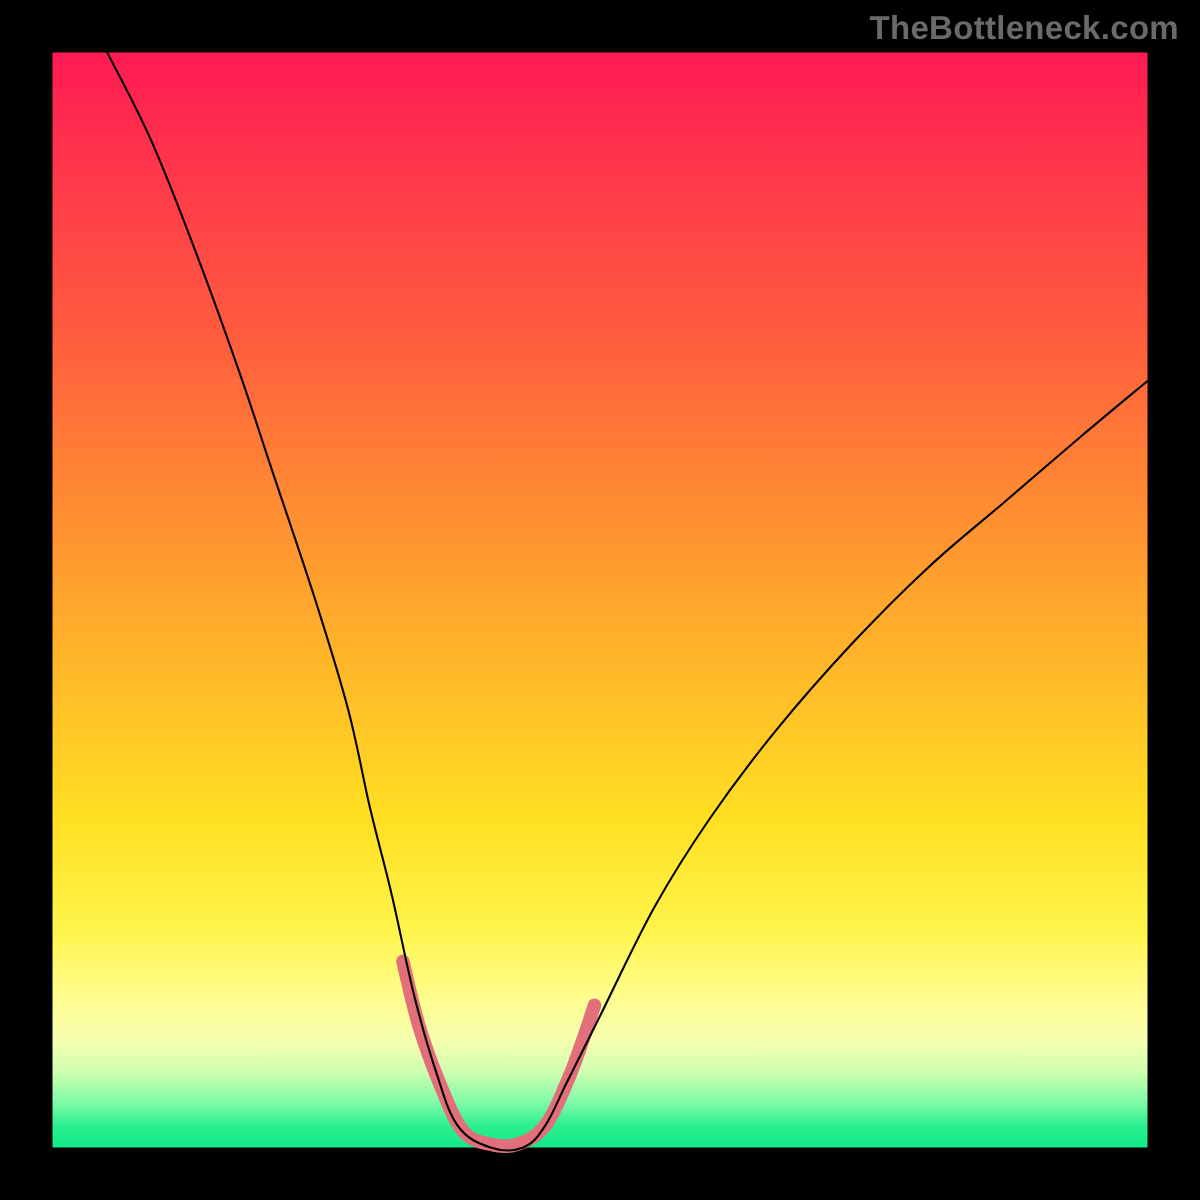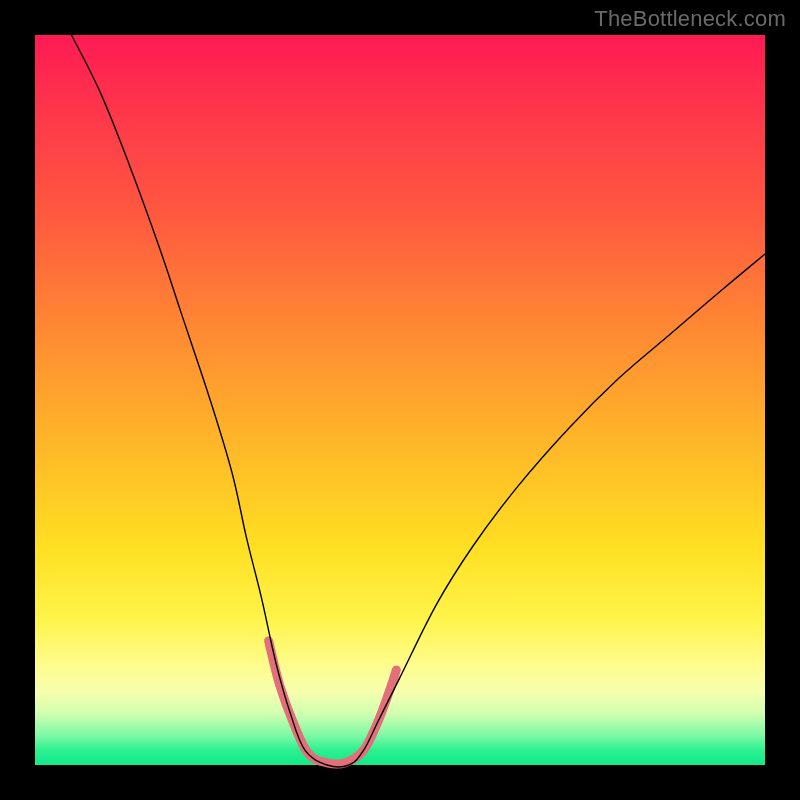--- a/index.html
+++ b/index.html
@@ -9,20 +9,21 @@
     height: 800px;
     background: #000000;
     overflow: hidden;
     font-family: Arial, Helvetica, sans-serif;
   }
   .frame {
     position: relative;
     width: 800px;
     height: 800px;
     background: #000000;
+    font-weight: bold;
   }
   .plot-area {
     position: absolute;
     left: 35px;
     top: 35px;
     width: 730px;
     height: 730px;
     
     background: linear-gradient(
       to bottom,

